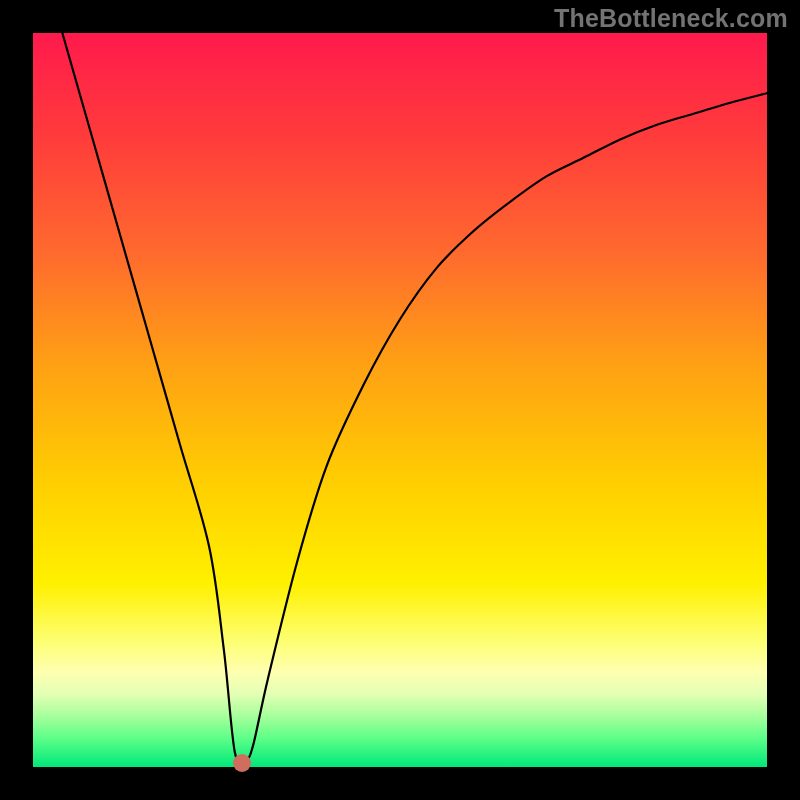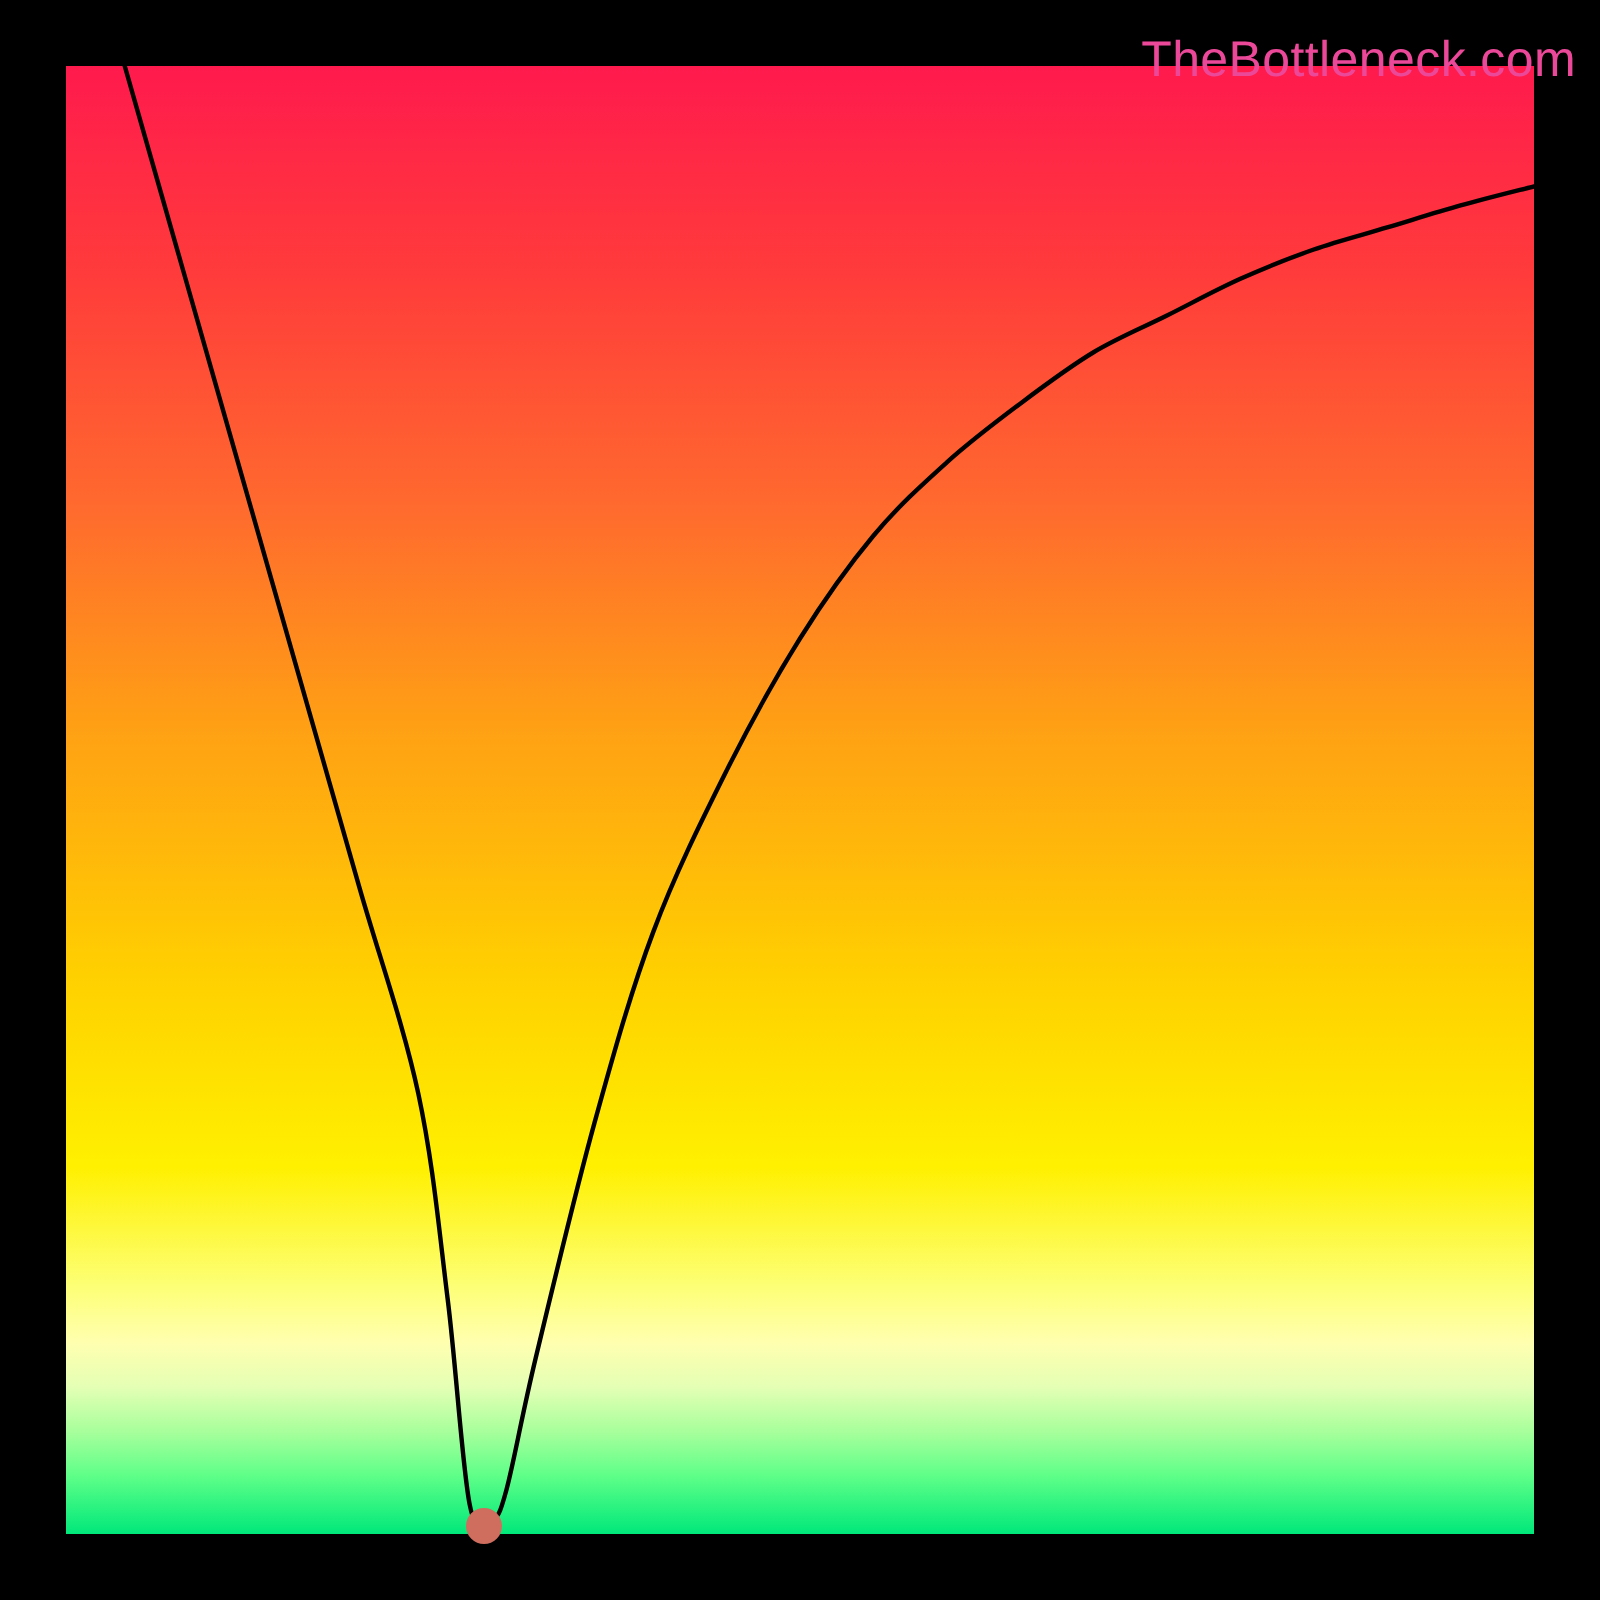--- a/index.html
+++ b/index.html
@@ -36,25 +36,25 @@
       #fdff74 83%,
       #ffffb0 87%,
       #e4ffb4 90%,
       #a8ff9c 93%,
       #5fff88 96%,
       #00e87a 100%
     );
   }
   .watermark {
     position: absolute;
-    top: 16px;
+    top: 4px;
     right: 12px;
-    color: #ec4899;
+    color: #737373;
     font-size: 25px;
-    font-weight: 400;
+    font-weight: 700;
     user-select: none;
     letter-spacing: 0.2px;
   }
   svg.curve {
     position: absolute;
     left: 0;
     top: 0;
     width: 734px;
     height: 734px;
   }

